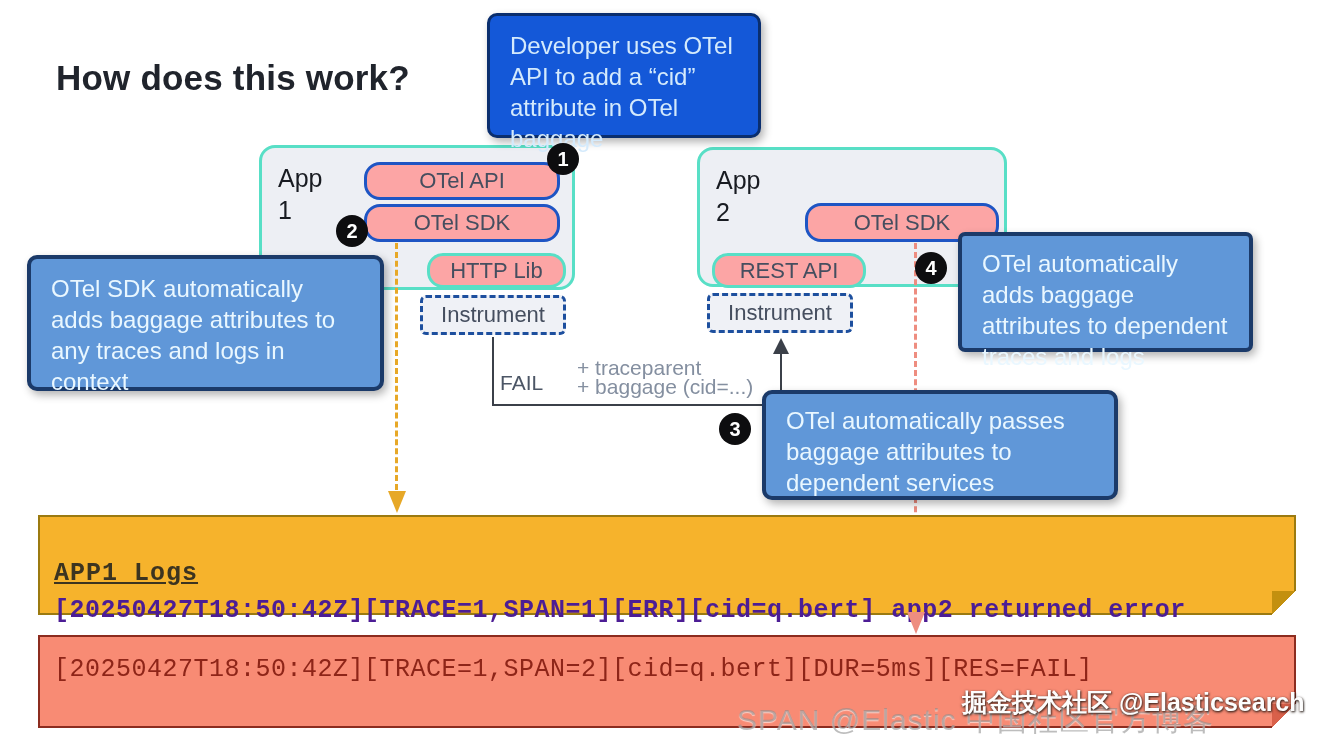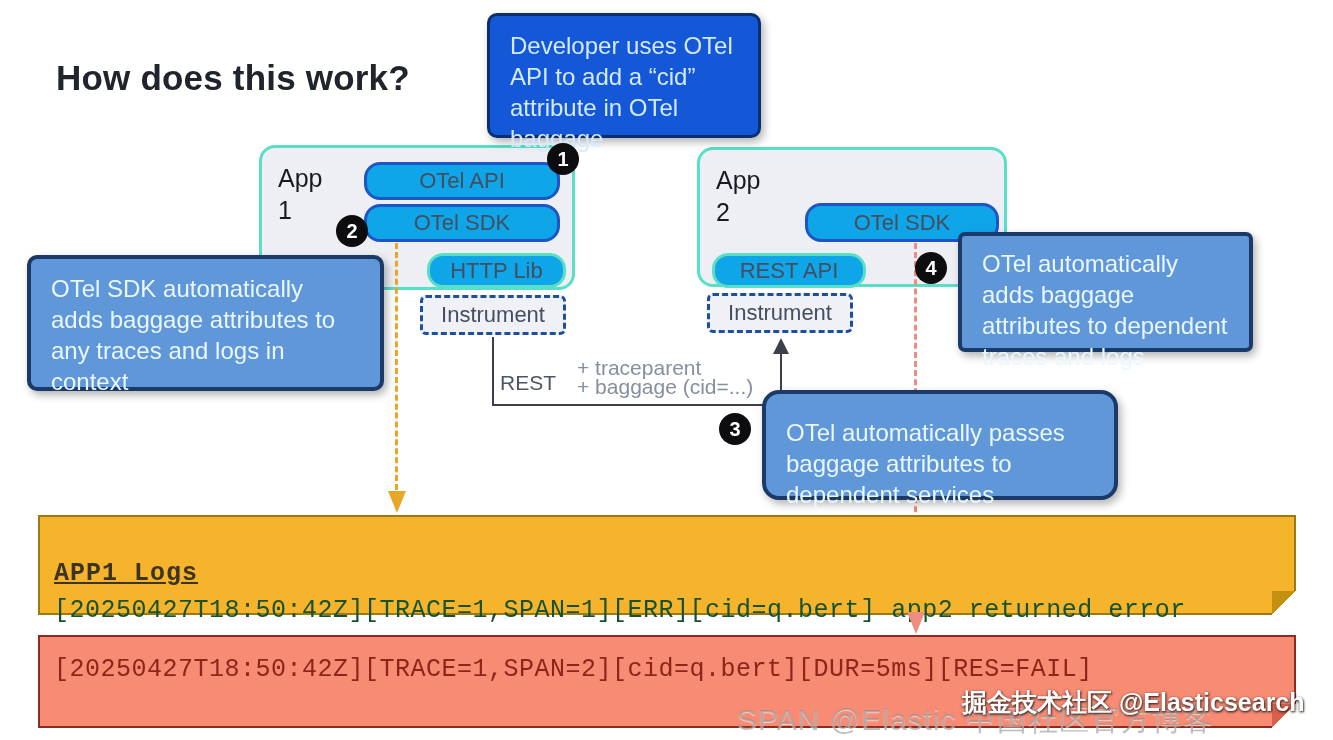--- a/index.html
+++ b/index.html
@@ -11,31 +11,31 @@
   .title{left:56px;top:58px;font-size:35px;font-weight:bold;color:#20242c;letter-spacing:.2px;}
 
   
   .callout{border-radius:10px;color:#ddeeff;font-size:24px;line-height:31px;
            padding:14px 20px;box-sizing:border-box;box-shadow:3px 4px 9px rgba(0,0,0,.30);z-index:5;}
   .callout.dark{background:#1458d8;border:3px solid #0a2e6e;color:#d4eafc;}
   .callout.mid{background:#6097d8;border:4px solid #1b3a69;color:#e9f7ff;}
   .co-top{left:487px;top:13px;width:274px;height:125px;}
   .co-left{left:27px;top:255px;width:357px;height:136px;}
   .co-right{left:958px;top:232px;width:295px;height:120px;padding-top:12px;border-radius:7px;}
-  .co-mid{left:762px;top:390px;width:356px;height:110px;padding-top:23px;border-radius:17px;}
+  .co-mid{left:762px;top:390px;width:356px;height:110px;padding-top:11px;}
 
   
   .app{background:#edeff4;border:3px solid #58dfc6;border-radius:16px;box-sizing:border-box;z-index:2;}
   .app1{left:259px;top:145px;width:316px;height:145px;}
   .app2{left:697px;top:147px;width:310px;height:140px;}
   .app-label{position:absolute;left:16px;top:14px;width:60px;font-size:25px;line-height:32px;
              color:#181b21;font-weight:500;}
 
   
-  .comp{position:absolute;background:#0ea5e9;border-radius:16px;box-sizing:border-box;
+  .comp{position:absolute;background:#fca5a5;border-radius:16px;box-sizing:border-box;
         display:flex;align-items:center;justify-content:center;
         font-size:22px;color:#454e5f;z-index:3;}
   .comp.blue{border:3px solid #1e55c4;}
   .comp.teal{border:3px solid #58dfc6;}
   .comp.dashedb{border:3px dashed #1d4f9e;border-radius:6px;background:#eff1f6;}
   .otel-api1{left:102px;top:14px;width:196px;height:38px;}
   .otel-sdk1{left:102px;top:56px;width:196px;height:38px;}
   .http-lib{left:165px;top:105px;width:139px;height:35px;}
   .inst1{left:420px;top:295px;width:146px;height:40px;}
   .otel-sdk2{left:105px;top:53px;width:194px;height:39px;}
@@ -68,21 +68,21 @@
 
   
   .note{box-sizing:border-box;padding:10px 14px 8px 14px;z-index:4;
         font-family:"Liberation Mono","DejaVu Sans Mono",monospace;}
   .note-yellow{left:38px;top:515px;width:1258px;height:100px;background:#f6b32c;border:2px solid #9b7a10;}
   .note-red{left:38px;top:635px;width:1258px;height:93px;background:#f88b74;border:2px solid #8c2c1f;}
   .note-title{font-size:25px;font-weight:bold;text-decoration:underline;letter-spacing:1px;}
   .note-yellow .note-title{color:#3c3420;margin-top:32px;}
   .note-red .note-title{color:#40201a;}
   .note-line{font-size:25px;margin-top:8px;white-space:nowrap;letter-spacing:.5px;}
-  .note-yellow .note-line{color:#14532d;}
+  .note-yellow .note-line{color:#4c1d95;font-weight:bold;}
   .note-red .note-line{color:#8e2518;}
   .dogear{position:absolute;right:-2px;bottom:-2px;width:24px;height:24px;}
   .note-yellow .dogear{background:linear-gradient(135deg,#c3900f 49%,#ffffff 50%);}
   .note-red .dogear{background:linear-gradient(135deg,#d9604a 49%,#ffffff 50%);}
 
   
   .wm-csdn{left:737px;top:700px;font-size:30px;letter-spacing:1px;white-space:nowrap;
            color:rgba(135,135,135,.55);text-shadow:0 1px 1px rgba(255,255,255,.6);z-index:7;}
   .wm-juejin{left:962px;top:686px;font-size:25px;font-weight:bold;white-space:nowrap;
            color:#fdfdfd;text-shadow:0 1px 3px rgba(60,40,30,.85),1px 1px 2px rgba(0,0,0,.6);z-index:8;}
@@ -108,21 +108,21 @@
 </div>
 <div class="abs comp dashedb inst1">Instrument</div>
 
 <div class="abs app app2">
   <div class="app-label">App 2</div>
   <div class="comp blue otel-sdk2">OTel SDK</div>
   <div class="comp teal rest-api">REST API</div>
 </div>
 <div class="abs comp dashedb inst2">Instrument</div>
 
-<div class="abs rest-label">REST</div>
+<div class="abs rest-label">FAIL</div>
 <div class="abs anno anno1">+ traceparent</div>
 <div class="abs anno anno2">+ baggage (cid=...)</div>
 
 <div class="abs callout dark co-top">Developer uses OTel API to add a “cid” attribute in OTel baggage</div>
 <div class="abs callout mid co-left">OTel SDK automatically adds baggage attributes to any traces and logs in context</div>
 <div class="abs callout mid co-right">OTel automatically adds baggage attributes to dependent traces and logs</div>
 <div class="abs callout mid co-mid">OTel automatically passes baggage attributes to dependent services</div>
 
 <div class="abs step s1">1</div>
 <div class="abs step s2">2</div>

